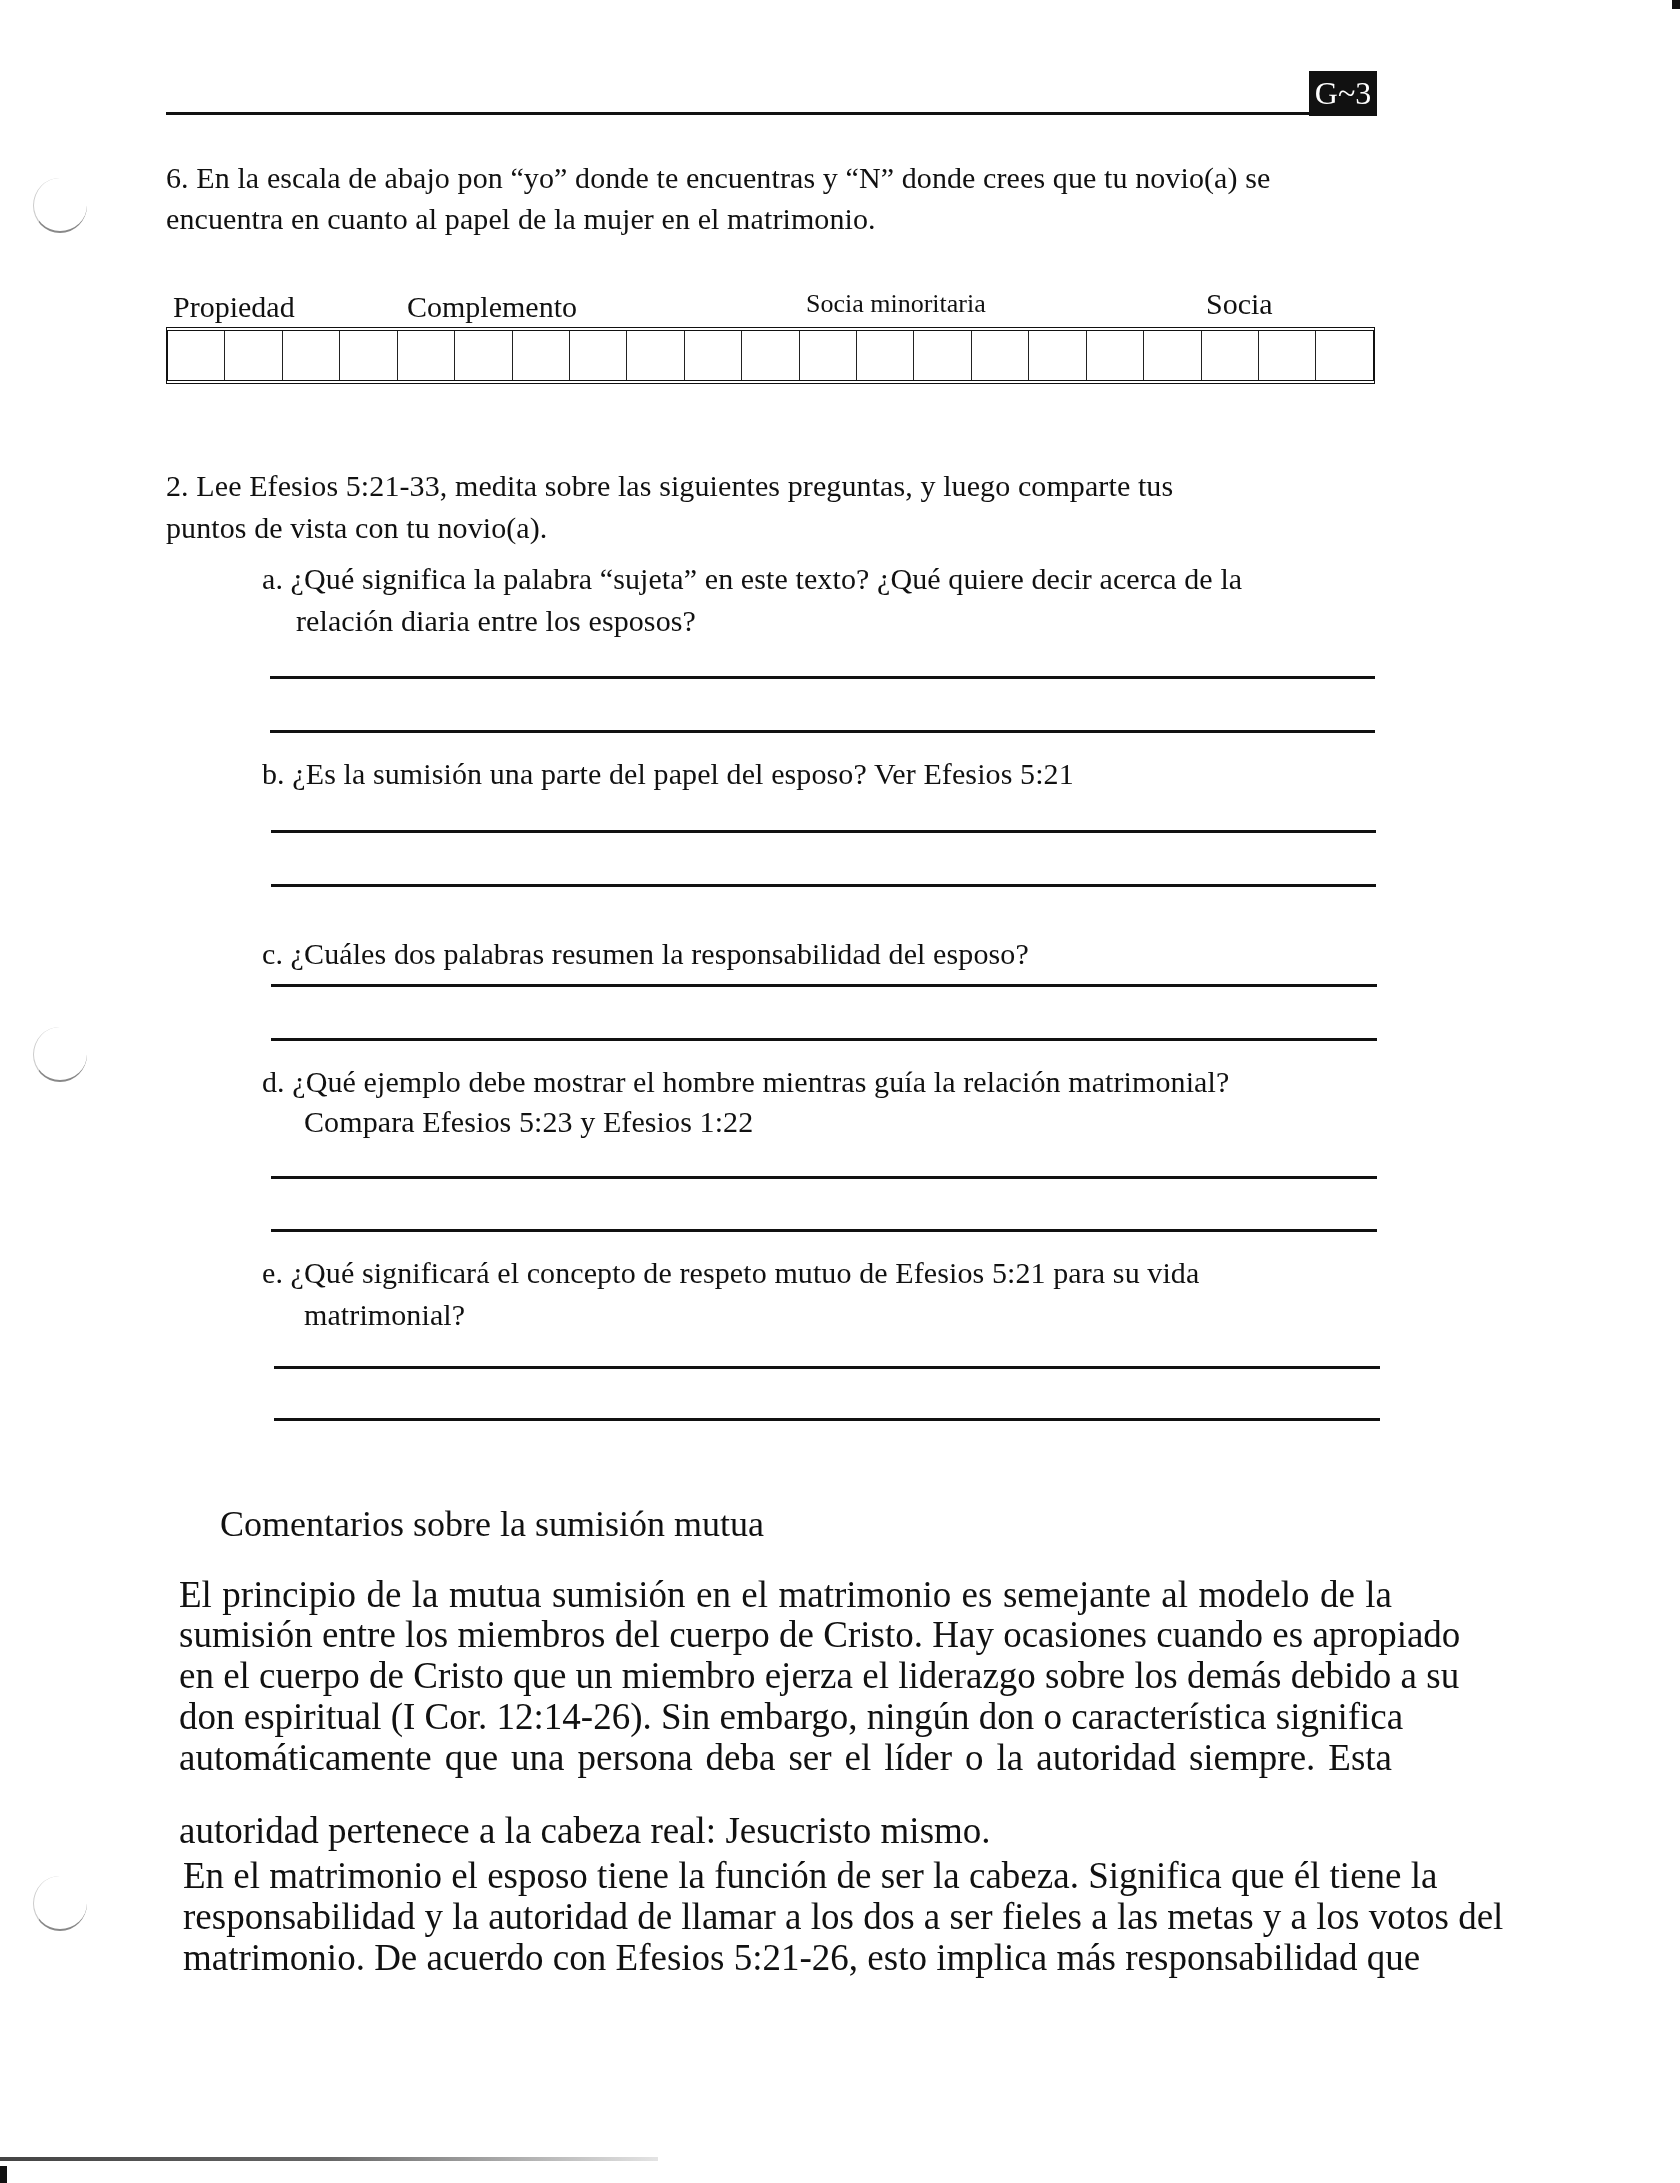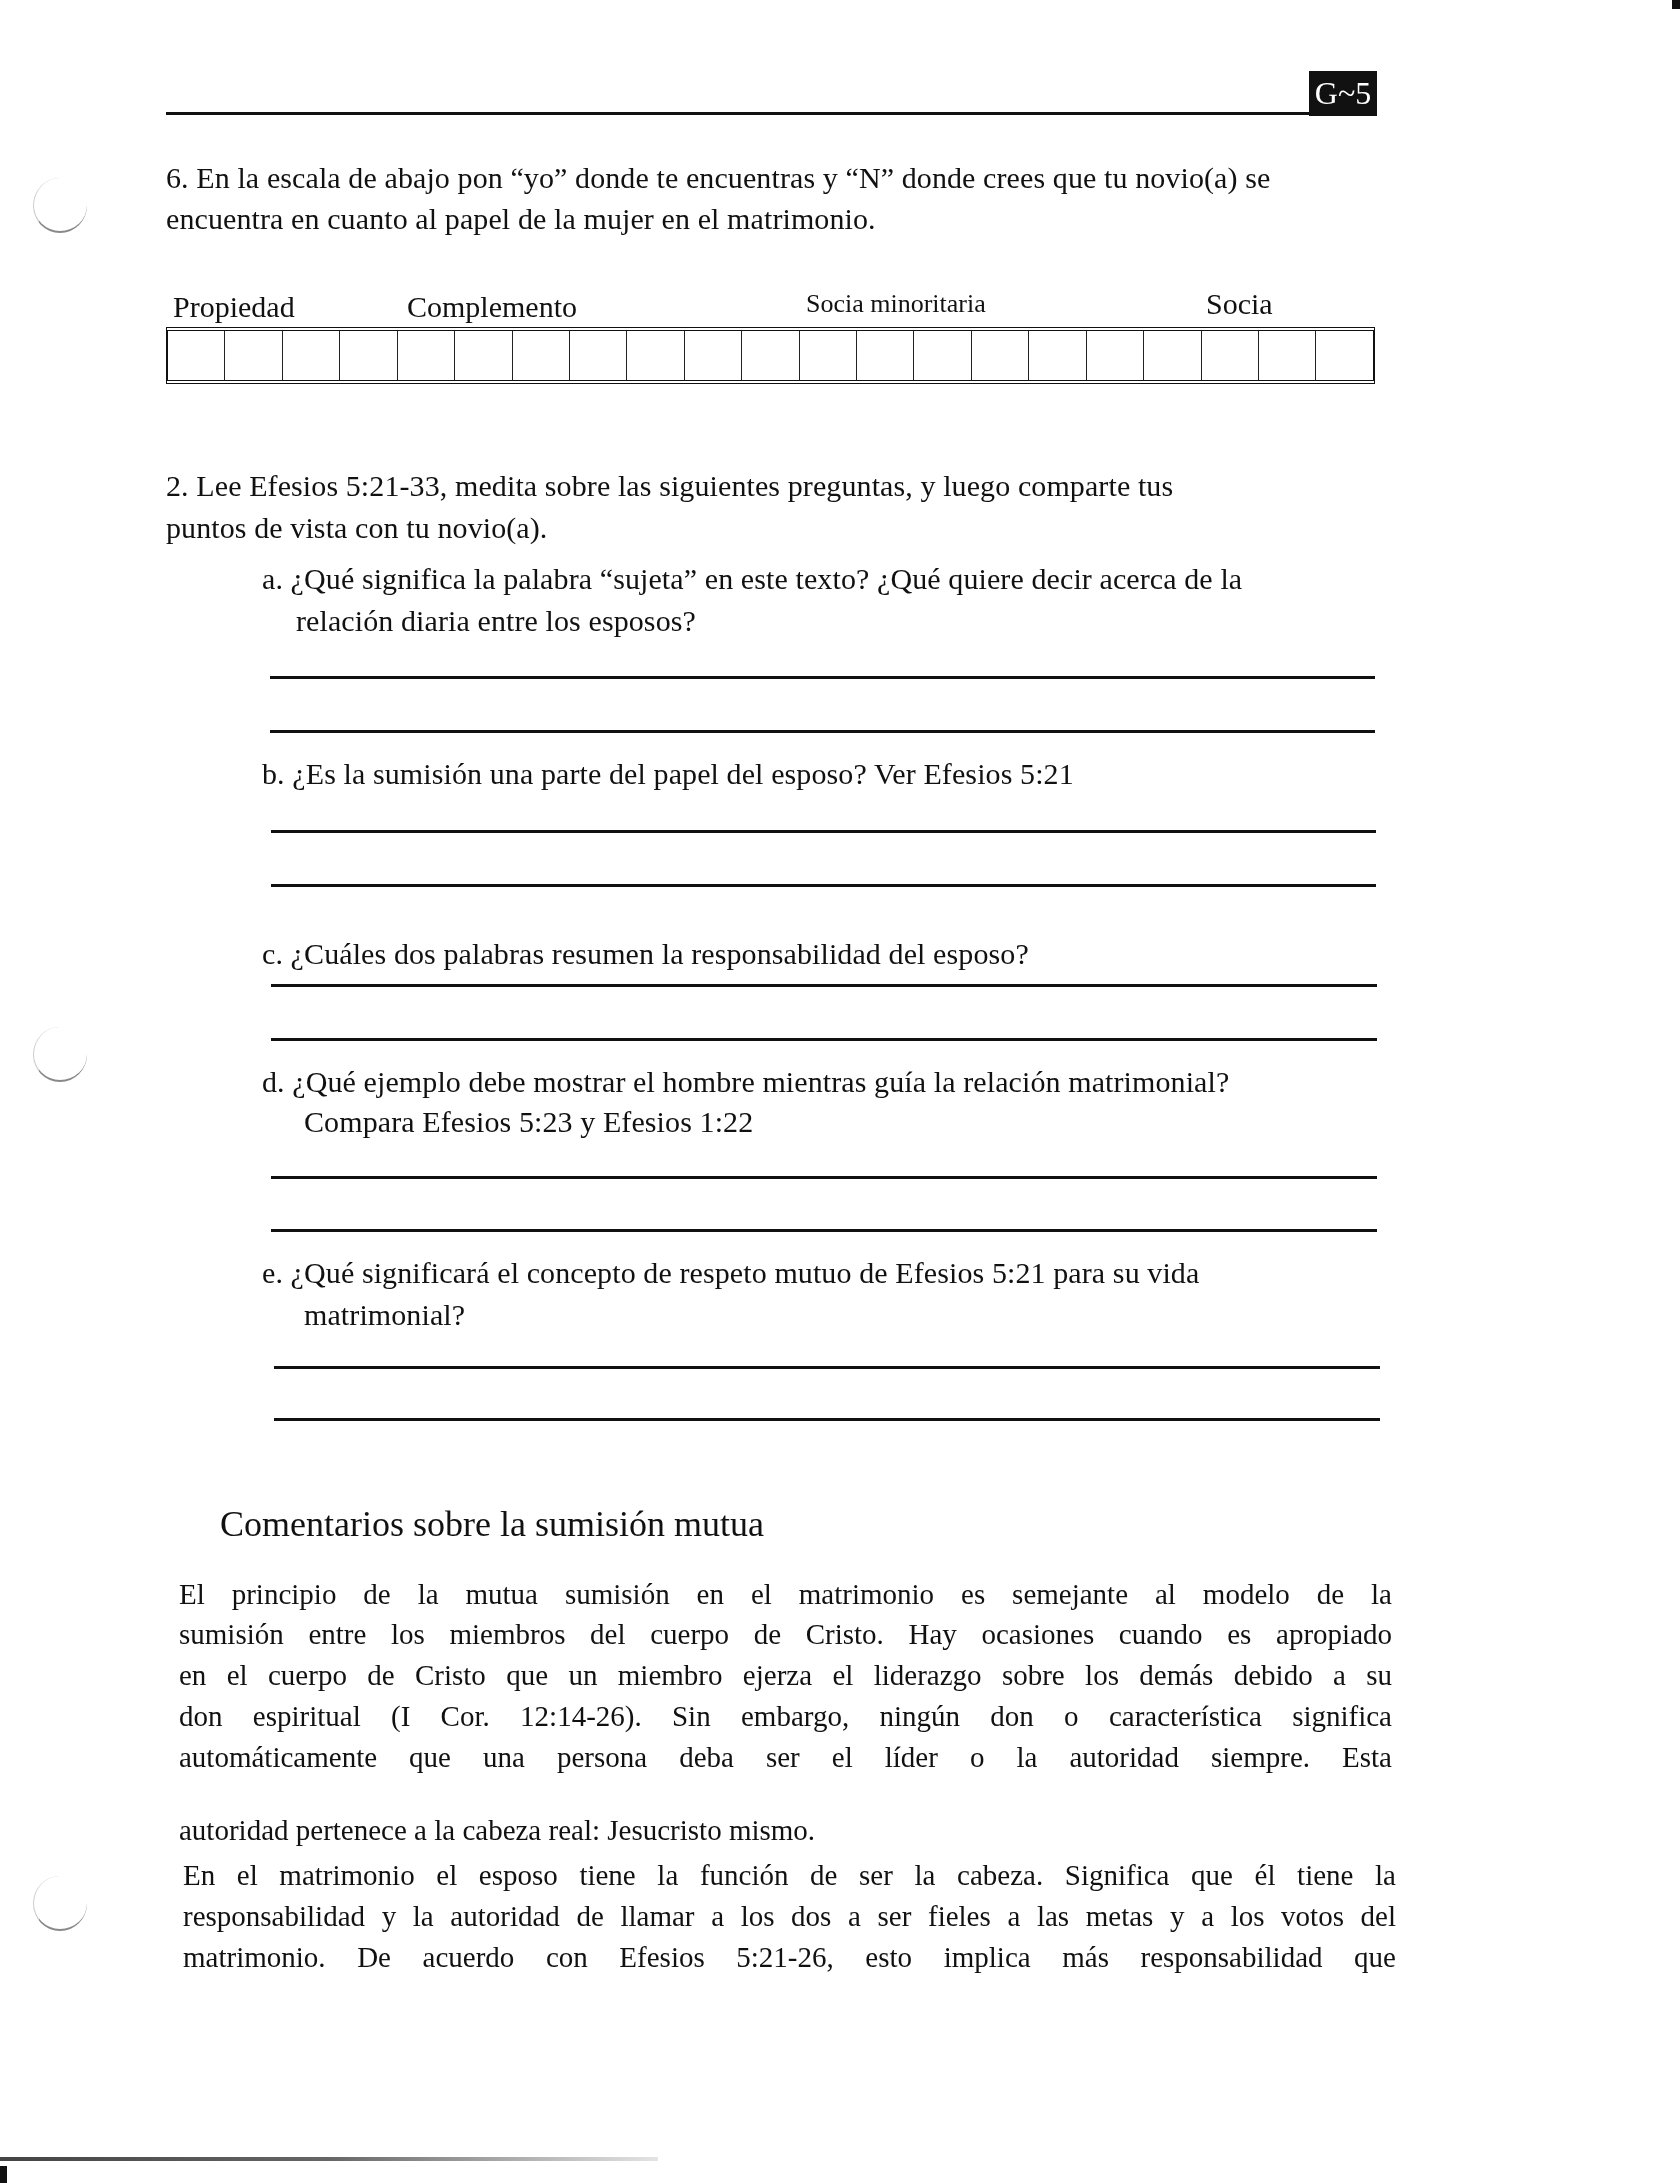--- a/index.html
+++ b/index.html
@@ -30,36 +30,36 @@
              display: flex; box-sizing: border-box; }
     .scale-cell { flex: 1; border-right: 1.3px solid #222; }
     .scale-cell:last-child { border-right: none; }
 
     
     .answer-line { height: 2.6px; background: #111; }
 
     
     #comments-heading { font-size: 36px; line-height: 46px; }
 
-    .para-line { font-size: 29px; line-height: 41px; width: 1213px; text-align: justify;
+    .para-line { font-size: 37px; line-height: 41px; width: 1213px; text-align: justify;
                  text-align-last: justify; white-space: nowrap; }
     .para-line.last { text-align-last: left; margin-top: 32px; }
   </style>
 </head>
 <body>
 
 <div class="abs" id="right-edge-mark"></div>
 <div class="abs hole" style="top:178px;"></div>
 <div class="abs hole" style="top:1027px;"></div>
 <div class="abs hole" style="top:1876px;"></div>
 <div class="abs" id="bottom-scan-line"></div>
 <div class="abs" id="bottom-left-mark"></div>
 
 <div class="abs" id="top-rule"></div>
-<div class="abs" id="page-tab">G~5</div>
+<div class="abs" id="page-tab">G~3</div>
 
 <div class="abs txt" style="left:166px; top:157px;">6. En la escala de abajo pon “yo” donde te encuentras y “N” donde crees que tu novio(a) se</div>
 <div class="abs txt" style="left:166px; top:198px;">encuentra en cuanto al papel de la mujer en el matrimonio.</div>
 
 <div class="abs scale-label" style="left:173px; top:290px;">Propiedad</div>
 <div class="abs scale-label" style="left:407px; top:290px;">Complemento</div>
 <div class="abs scale-label small" style="left:806px; top:287px;">Socia minoritaria</div>
 <div class="abs scale-label" style="left:1206px; top:287px;">Socia</div>
 
 <div class="abs" id="scale">

